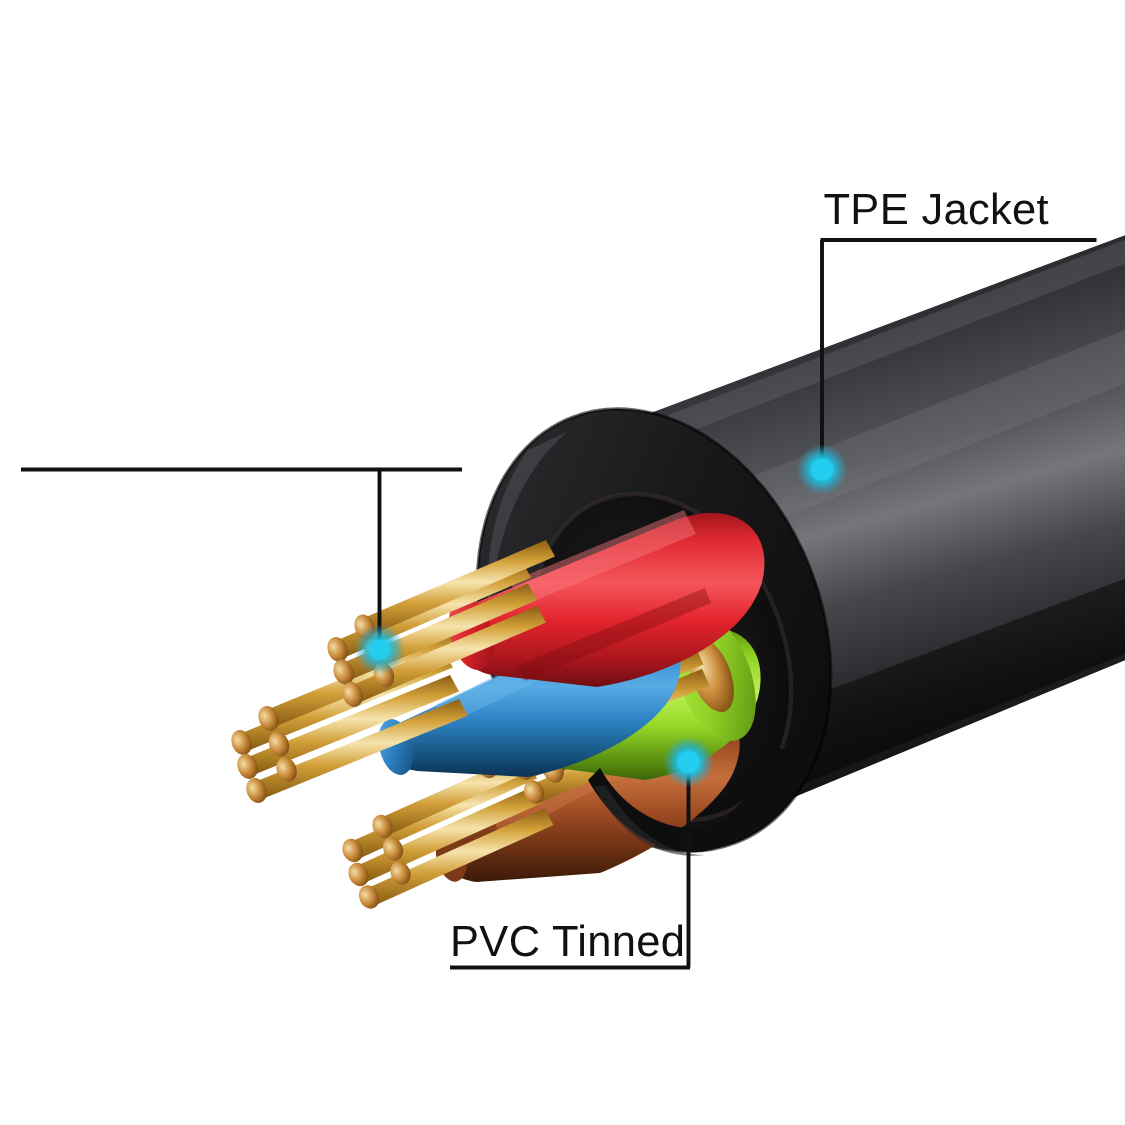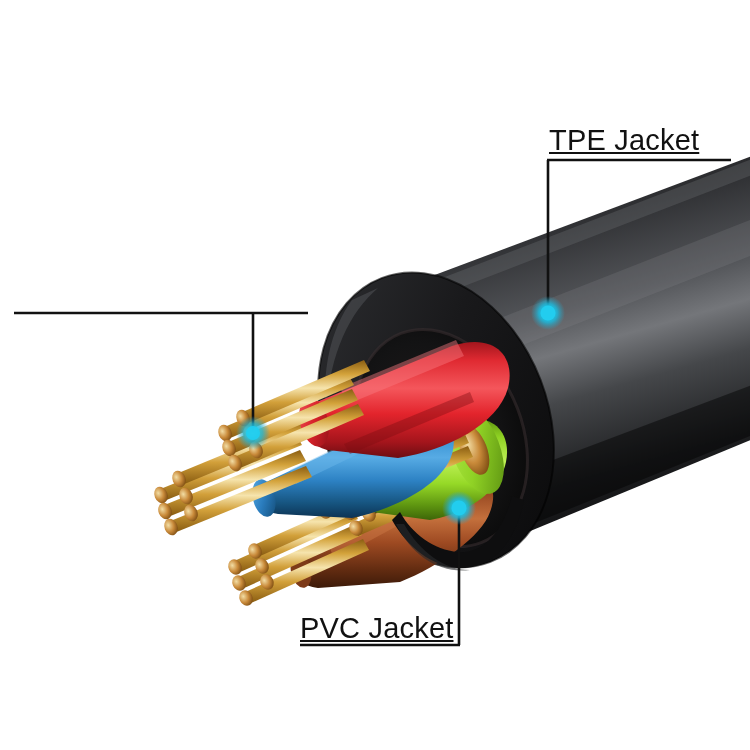--- a/index.html
+++ b/index.html
@@ -26,21 +26,20 @@
   }
   .callout-label {
     position: absolute;
     font-family: "Liberation Sans", sans-serif;
     font-size: 29px;
     font-weight: 400;
     color: #111111;
     white-space: nowrap;
     letter-spacing: 0.2px;
     line-height: 1;
-    text-decoration: underline;
   }
   #label-tpe {
     left: 549px;
     top: 126px;
   }
   #label-core {
     left: 14px;
     top: 279px;
   }
   #label-pvc {
@@ -358,15 +357,15 @@
       <g>
         <circle cx="459" cy="508" r="17" fill="url(#gDot)"></circle>
         <circle cx="459" cy="508" r="7.5" fill="#22cdef"></circle>
       </g>
     </g>
   </svg>
 
   <div class="callout-label" id="label-tpe">TPE Jacket</div>
 
 
-  <div class="callout-label" id="label-pvc">PVC Jacket</div>
+  <div class="callout-label" id="label-pvc">PVC Tinned</div>
 
 </div>
 
 </body></html>

